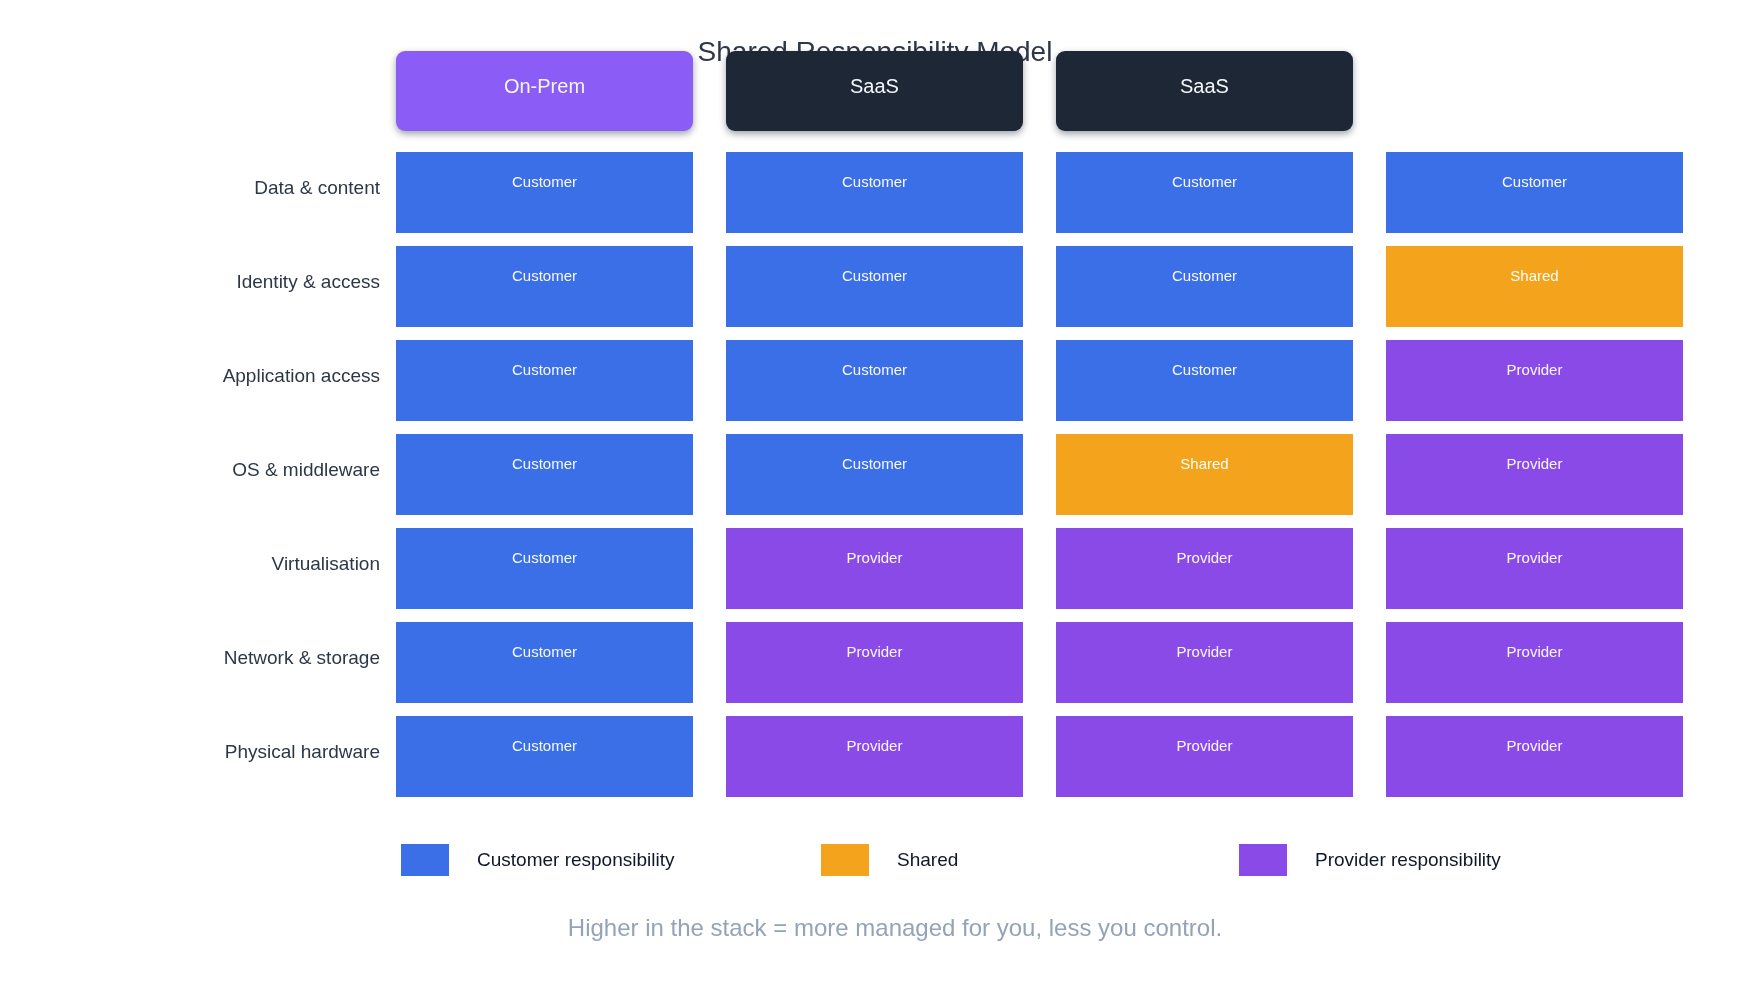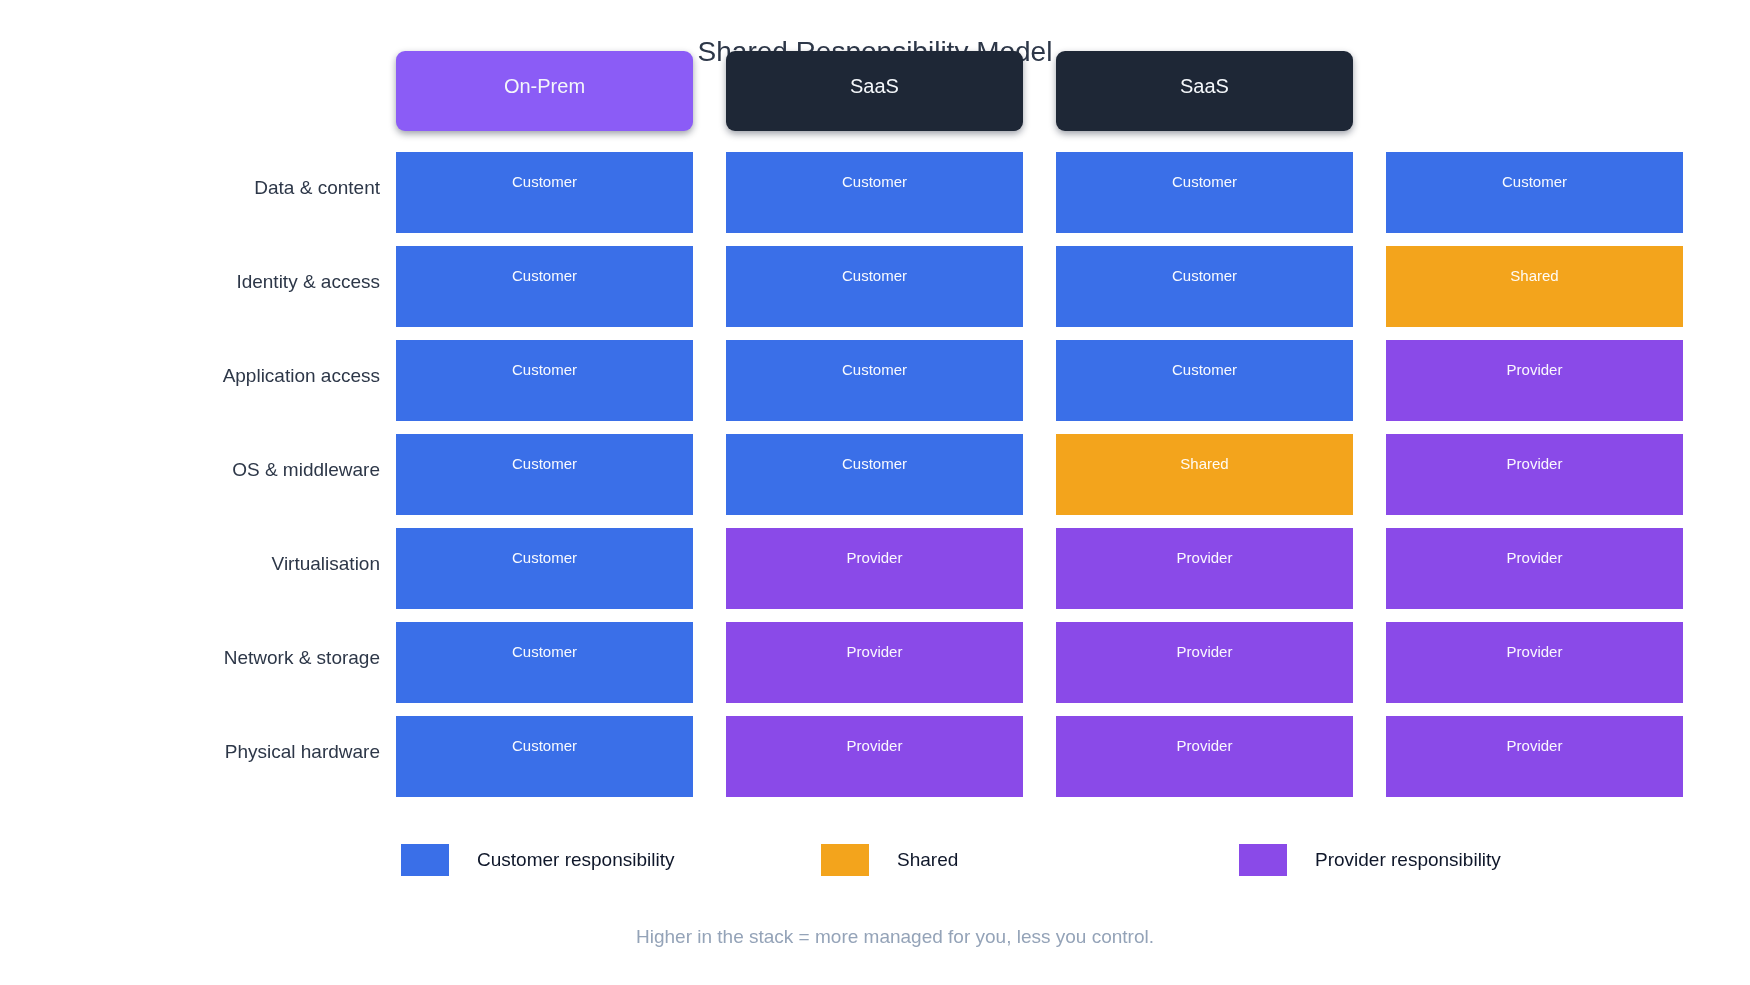--- a/index.html
+++ b/index.html
@@ -25,22 +25,22 @@
   .cell{display:flex;align-items:center;justify-content:center;padding-bottom:23px;
         box-sizing:border-box;color:rgba(255,255,255,.96);font-size:15px;}
 
   .legend-item{position:absolute;top:844px;display:flex;align-items:center;gap:28px;
                font-size:19px;color:#0f172a;}
   .legend-item .swatch{width:48px;height:32px;flex:0 0 48px;}
   .legend-item.li-0{left:401px;}
   .legend-item.li-1{left:821px;}
   .legend-item.li-2{left:1239px;}
 
-  .footnote{position:absolute;left:0;right:0;top:910px;margin:16px;text-align:center;
-            font-size:19px;color:#94a3b8;padding-left:40px;}
+  .footnote{position:absolute;left:0;right:0;top:910px;margin:4px;text-align:center;
+            font-size:24px;color:#94a3b8;padding-left:40px;}
 </style>
 </head>
 <body>
 
 <div class="canvas">
 
   <h1 class="title">Shared Responsibility Model</h1>
 
   <div class="col-headers">
     <div class="col-header" style="background: #8b5cf6;">On-Prem</div>

